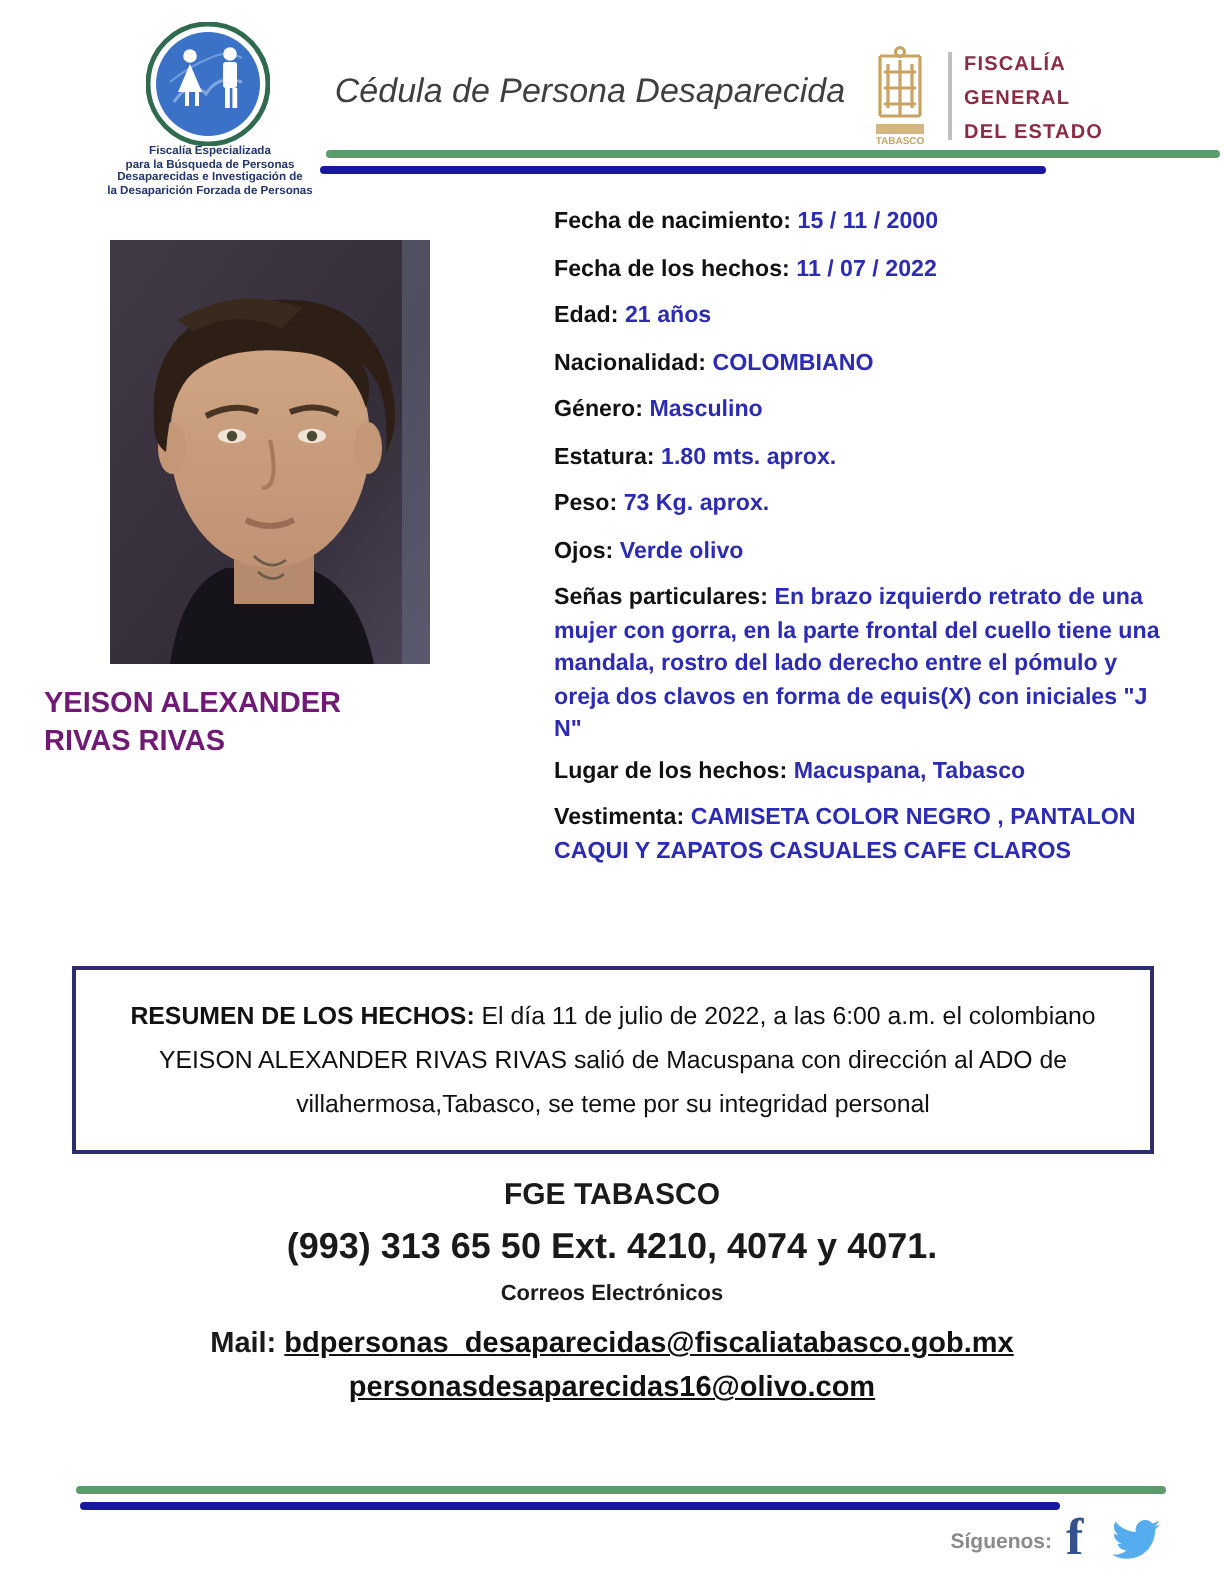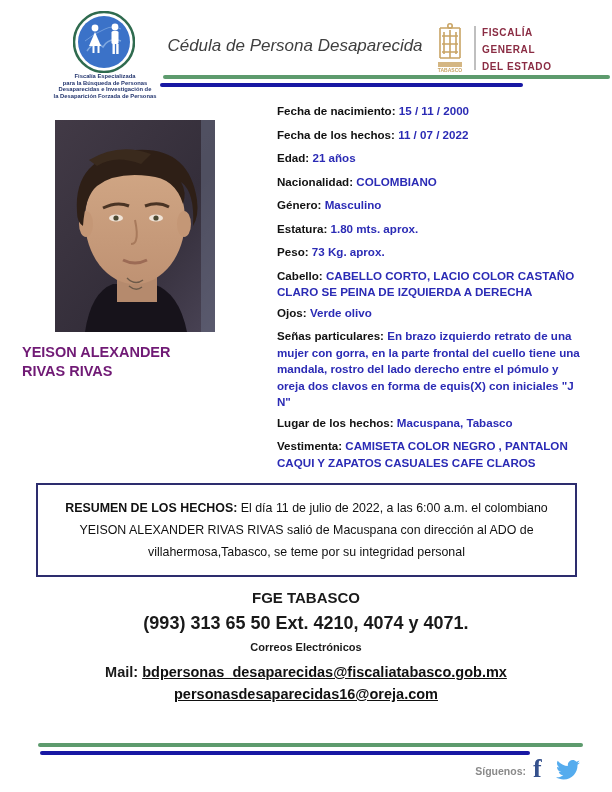--- a/index.html
+++ b/index.html
@@ -171,41 +171,40 @@
 </div>
 
 <div class="abs fields">
   <div class="field"><span class="flabel">Fecha de nacimiento:</span> <span class="fvalue">15 / 11 / 2000</span></div>
   <div class="field"><span class="flabel">Fecha de los hechos:</span> <span class="fvalue">11 / 07 / 2022</span></div>
   <div class="field"><span class="flabel">Edad:</span> <span class="fvalue">21 años</span></div>
   <div class="field"><span class="flabel">Nacionalidad:</span> <span class="fvalue">COLOMBIANO</span></div>
   <div class="field"><span class="flabel">Género:</span> <span class="fvalue">Masculino</span></div>
   <div class="field"><span class="flabel">Estatura:</span> <span class="fvalue">1.80 mts. aprox.</span></div>
   <div class="field"><span class="flabel">Peso:</span> <span class="fvalue">73 Kg. aprox.</span></div>
-  <div class="field para"><span class="flabel">Cabello:</span> <span class="fvalue">CABELLO CORTO, LACIO COLOR CASTAÑO CLARO SE PEINA DE IZQUIERDA A DERECHA</span></div>
   <div class="field"><span class="flabel">Ojos:</span> <span class="fvalue">Verde olivo</span></div>
   <div class="field para"><span class="flabel">Señas particulares:</span> <span class="fvalue">En brazo izquierdo retrato de una mujer con gorra, en la parte frontal del cuello tiene una mandala, rostro del lado derecho entre el pómulo y oreja dos clavos en forma de equis(X) con iniciales "J N"</span></div>
   <div class="field"><span class="flabel">Lugar de los hechos:</span> <span class="fvalue">Macuspana, Tabasco</span></div>
   <div class="field para"><span class="flabel">Vestimenta:</span> <span class="fvalue">CAMISETA COLOR NEGRO , PANTALON CAQUI Y ZAPATOS CASUALES CAFE CLAROS</span></div>
 </div>
 
 <div class="abs summary-box">
   <div class="summary-text">
     <span class="slabel">RESUMEN DE LOS HECHOS:</span><span> El día 11 de julio de 2022, a las 6:00 a.m. el colombiano YEISON ALEXANDER RIVAS RIVAS salió de Macuspana con dirección al ADO de villahermosa,Tabasco, se teme por su integridad personal</span>
   </div>
 </div>
 
 <div class="abs contact-org">FGE TABASCO</div>
 <div class="abs contact-phone">(993) 313 65 50 Ext. 4210, 4074 y 4071.</div>
 <div class="abs contact-head">Correos Electrónicos</div>
 <div class="abs contact-mail">
   <span>Mail: </span><a class="email-link" href="#">bdpersonas_desaparecidas@fiscaliatabasco.gob.mx</a>
 </div>
 <div class="abs contact-mail2">
-  <a class="email-link" href="#">personasdesaparecidas16@oreja.com</a>
+  <a class="email-link" href="#">personasdesaparecidas16@olivo.com</a>
 </div>
 
 <div class="abs hline green bot-green"></div>
 <div class="abs hline navy bot-navy"></div>
 
 <div class="abs follow-label">Síguenos:</div>
 <div class="abs fb-icon">f</div>
 <svg class="abs tw-icon" viewBox="0 0 24 20">
   <path fill="#55acee" d="M24 2.4c-.9.4-1.8.7-2.8.8 1-.6 1.8-1.6 2.2-2.7-1 .6-2 1-3.1 1.2C19.4.7 18.1 0 16.7 0c-2.7 0-4.9 2.2-4.9 4.9 0 .4 0 .8.1 1.1C7.8 5.8 4.2 3.8 1.7.8 1.2 1.6 1 2.4 1 3.3c0 1.7.9 3.2 2.2 4.1-.8 0-1.6-.2-2.2-.6v.1c0 2.4 1.7 4.4 3.9 4.8-.4.1-.8.2-1.3.2-.3 0-.6 0-.9-.1.6 2 2.4 3.4 4.6 3.4-1.7 1.3-3.8 2.1-6.1 2.1-.4 0-.8 0-1.2-.1 2.2 1.4 4.8 2.2 7.5 2.2 9.1 0 14-7.5 14-14v-.6c1-.7 1.8-1.6 2.5-2.4z"></path>
 </svg>

